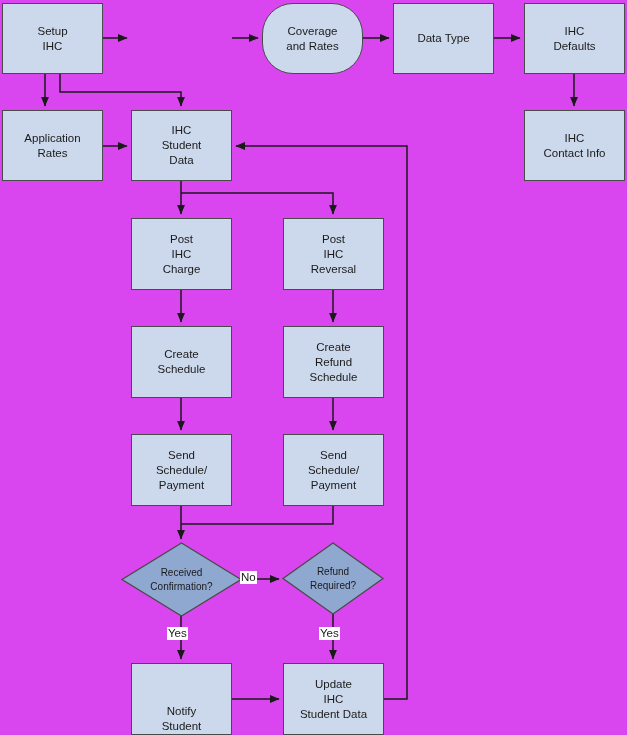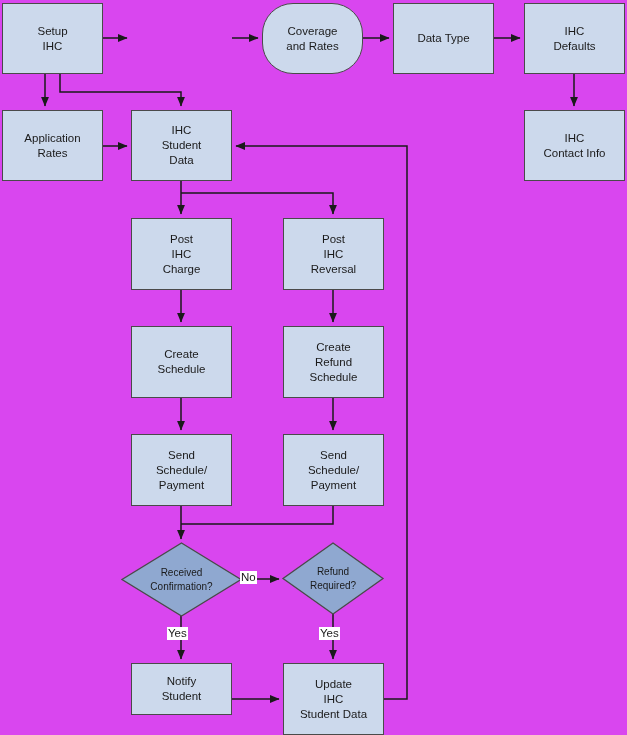--- a/index.html
+++ b/index.html
@@ -198,21 +198,21 @@
   <div class="node decision" style="left:110px; top:543px; width:143px; height:73px;">
     <span class="decision-text">Received
 Confirmation?</span>
   </div>
 
   <div class="node decision" style="left:283px; top:543px; width:100px; height:71px;">
     <span class="decision-text">Refund
 Required?</span>
   </div>
 
-  <div class="node process" style="left:131px; top:663px; width:101px; height:52px;">
+  <div class="node process" style="left:131px; top:663px; width:101px; height:72px;align-items:flex-end;">
     <span class="node-label">Notify
 Student</span>
   </div>
 
   <div class="node process" style="left:283px; top:663px; width:101px; height:72px;">
     <span class="node-label">Update
 IHC
 Student Data</span>
   </div>
 

